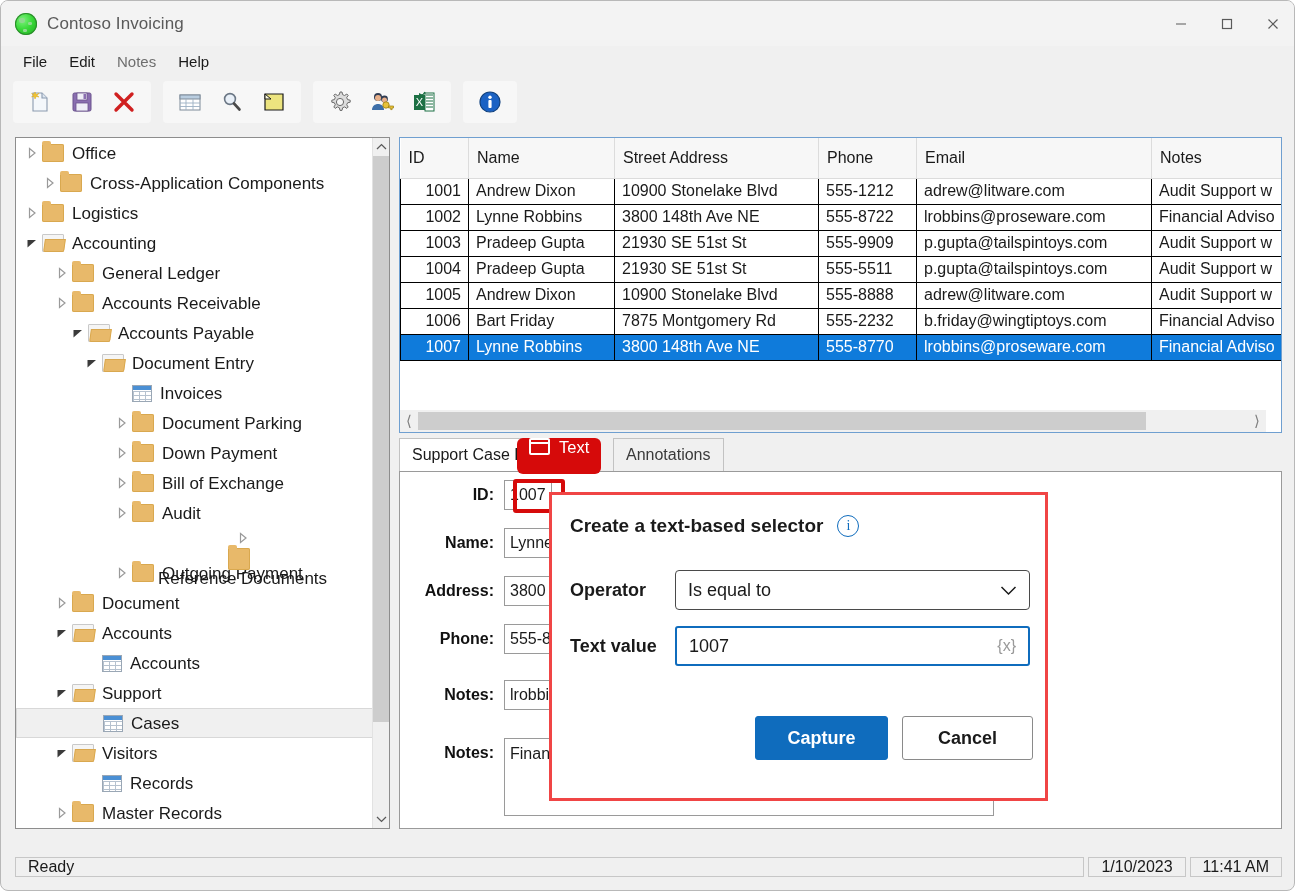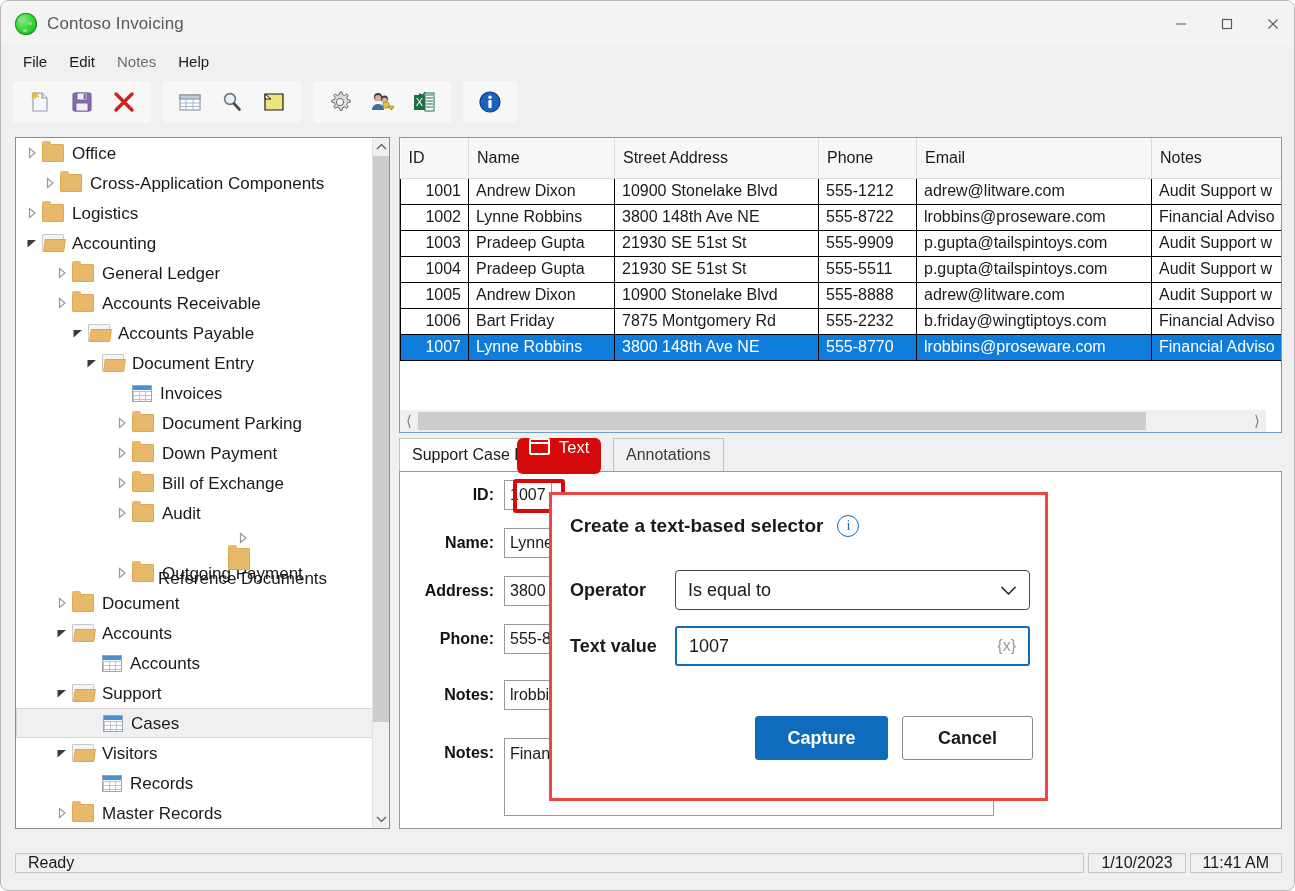--- a/index.html
+++ b/index.html
@@ -189,21 +189,21 @@
   .finput {
     border: 1px solid #9a9a9a; background: #fff; height: 30px; width: 490px;
     font-size: 16px; color: #1a1a1a; padding: 0 5px; line-height: 28px;
     overflow: hidden; white-space: nowrap;
   }
   .finput.area { height: 78px; line-height: 26px; padding-top: 2px; }
 
   
   .statusbar {
     position: absolute; left: 14px; top: 838px; width: 1267px; height: 38px;
-    display: flex; align-items: flex-start; margin-top: 14px;
+    display: flex; align-items: flex-end;
   }
   .sb-main {
     flex: 1; border: 1px solid #c7c7c7; background: #f0f0f0;
     display: flex; align-items: center; padding-left: 12px; font-size: 16px; color: #1a1a1a;
   }
   .sb-cell {
     border: 1px solid #c7c7c7; background: #f0f0f0; margin-left: 4px;
     display: flex; align-items: center; justify-content: center; padding: 0 12px;
     font-size: 16px; color: #1a1a1a;
   }

